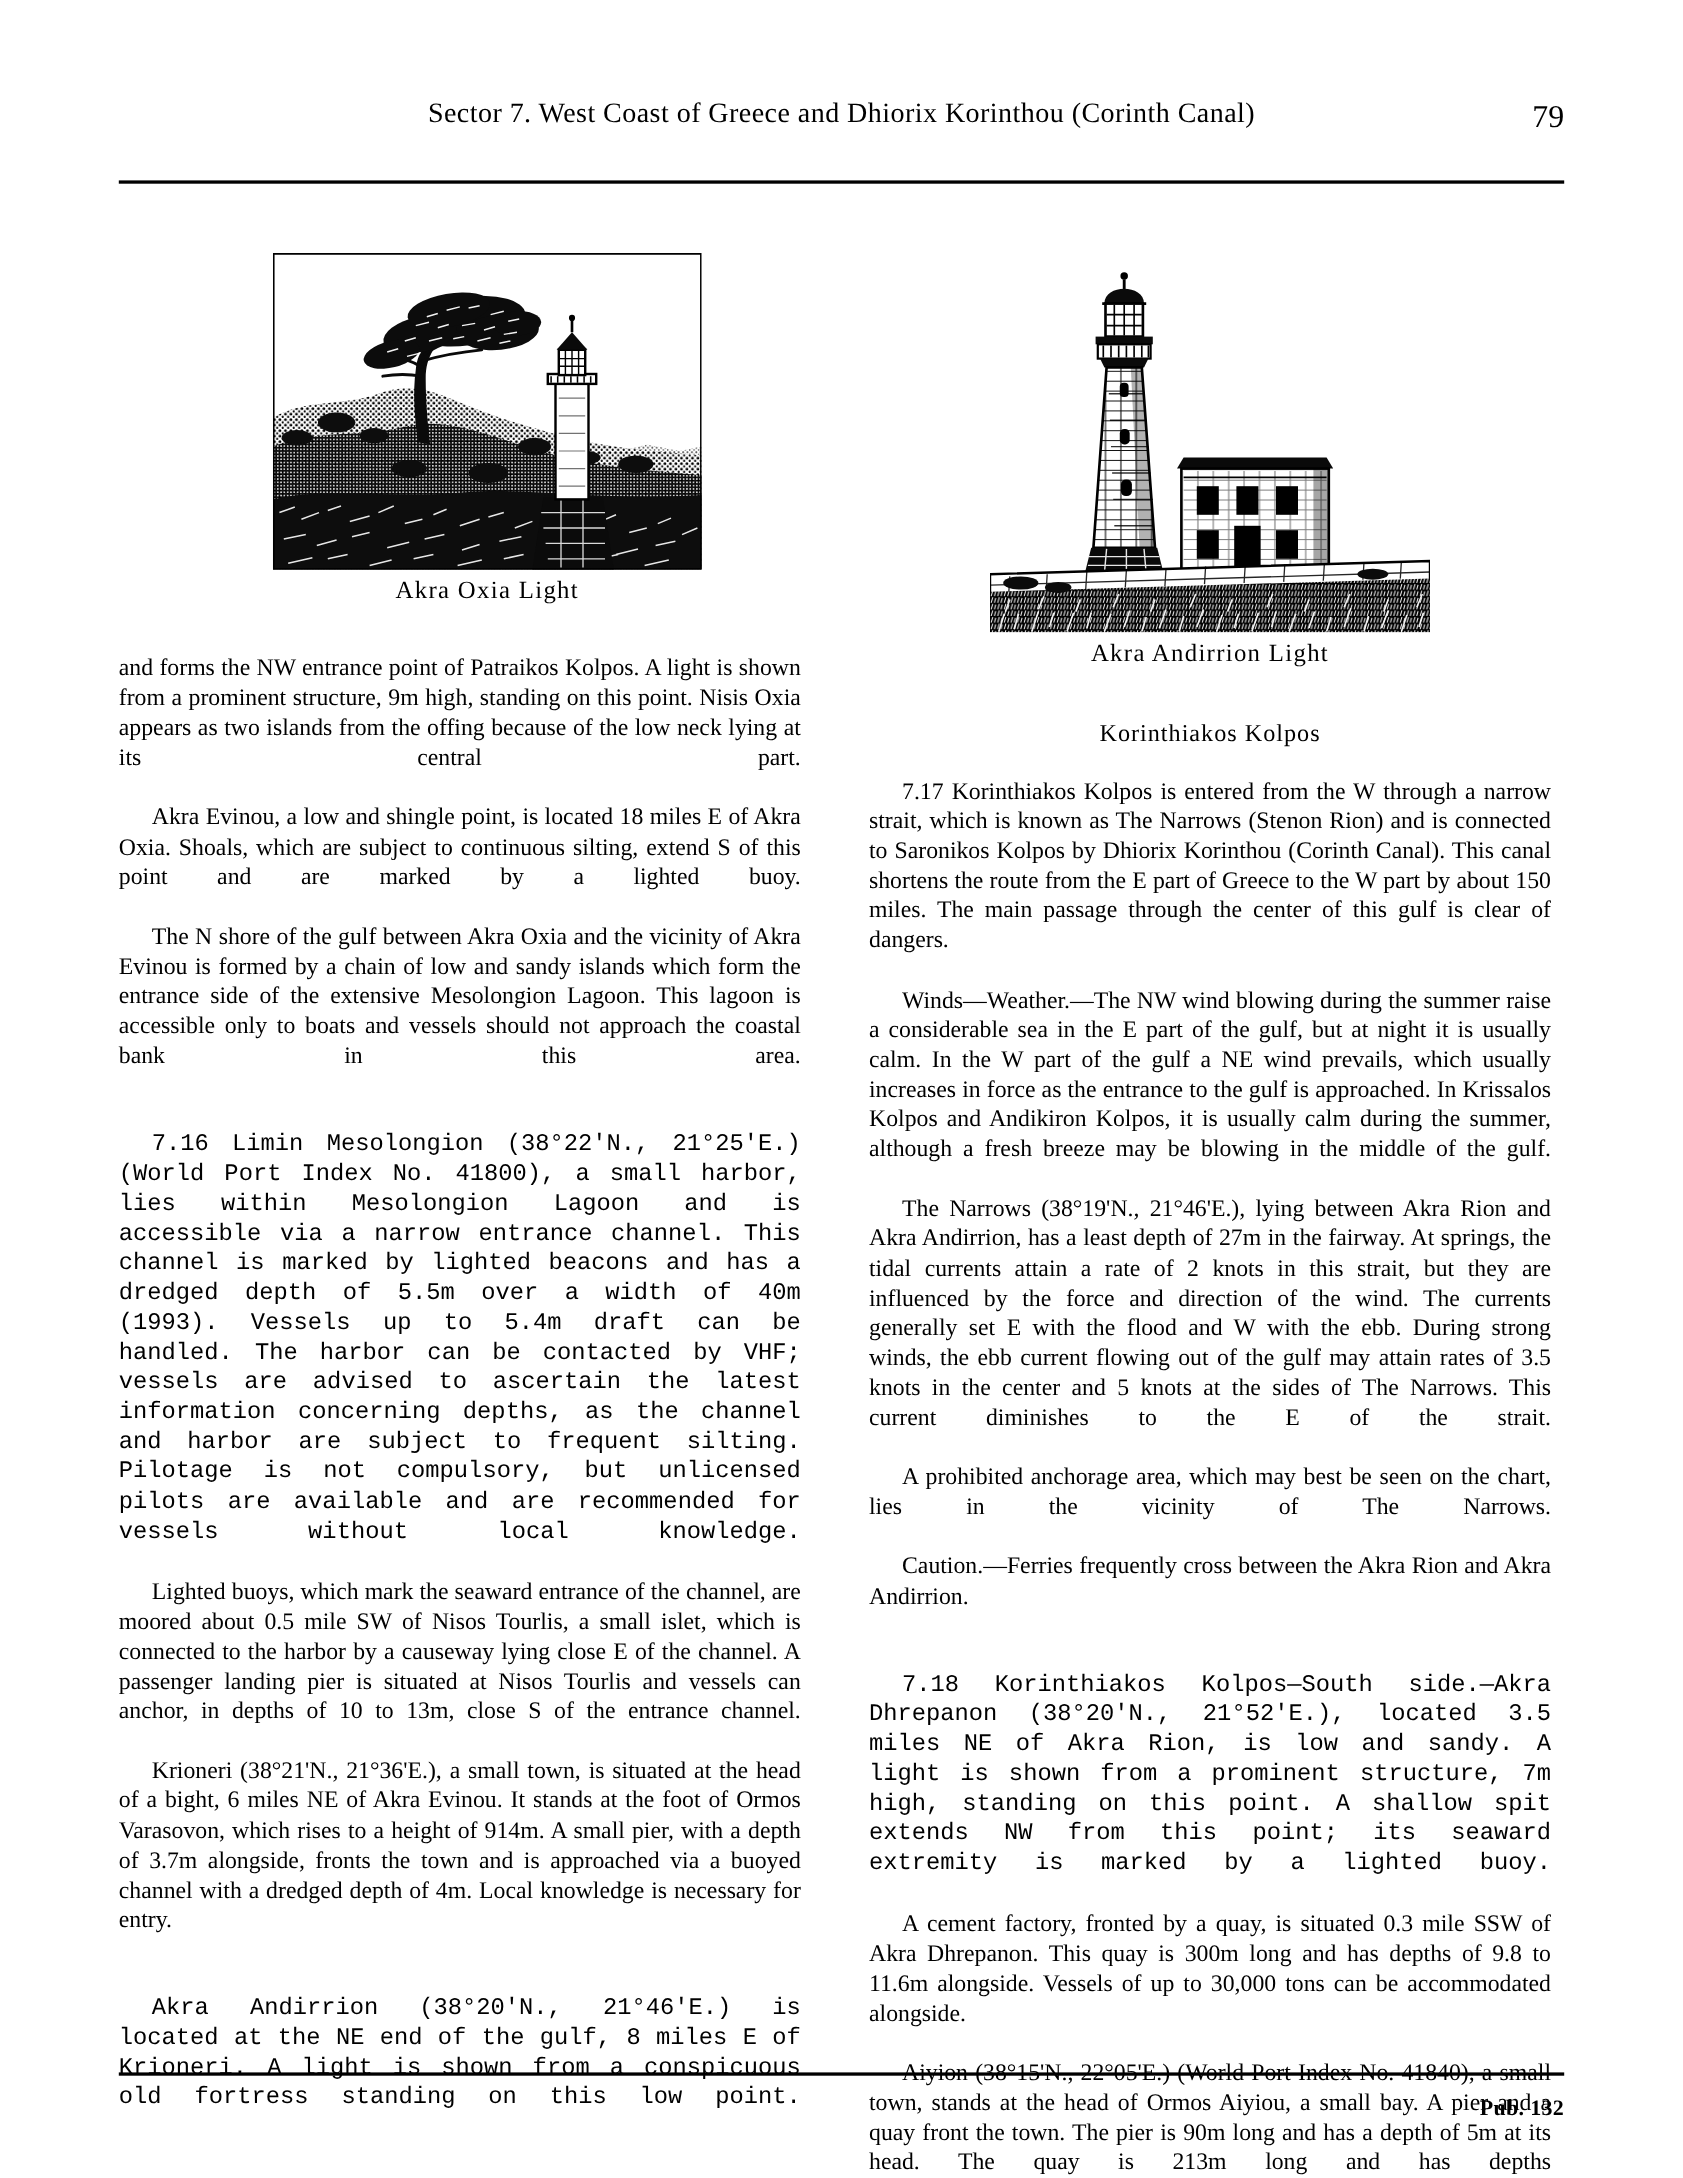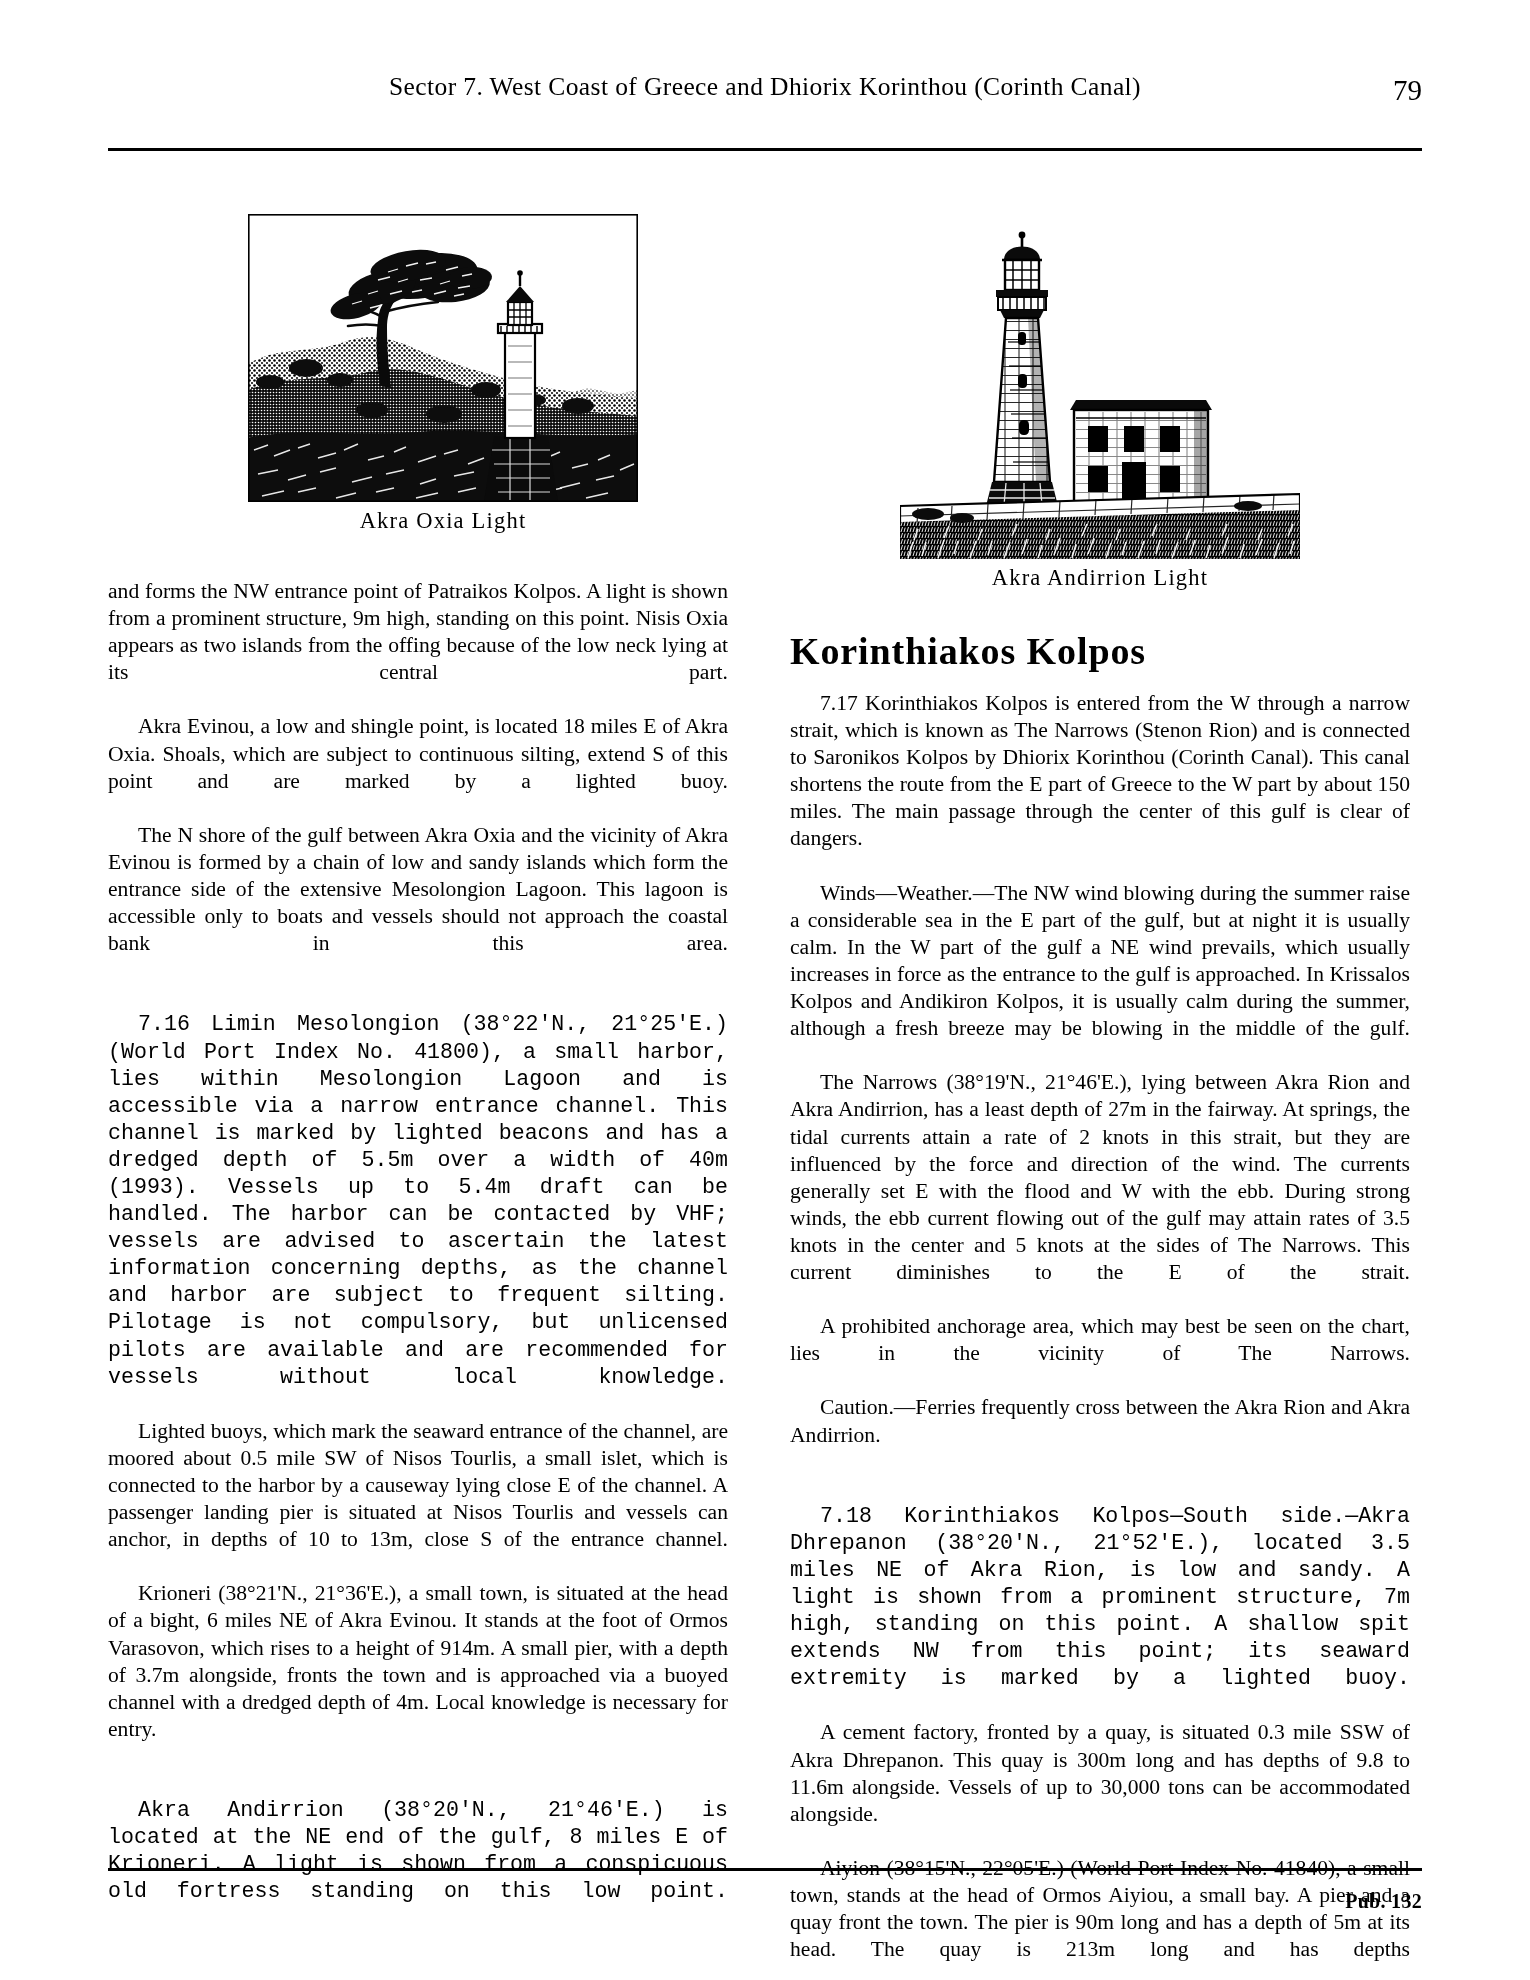--- a/index.html
+++ b/index.html
@@ -11,21 +11,21 @@
     width: 1530px;
     height: 1980px;
     font-family: "Liberation Serif", "DejaVu Serif", serif;
     color: #000000;
     position: relative;
     overflow: hidden;
   }
 
   .page {
     position: absolute;
-    left: 0; top: 0;
+    left: 0; top: 16px;
     width: 1530px;
     height: 1957px;
     box-sizing: border-box;
     padding: 16px;
   }
 
   
   .runhead {
     position: absolute;
     left: 108px;
@@ -96,25 +96,25 @@
 
   
   .p::after {
     content: "";
     display: inline-block;
     width: 100%;
   }
 
   .sechead {
     margin: 0;
-    font-size: 38px;
+    font-size: 22px;
     line-height: 38px;
-    font-weight: bold;
+    font-weight: normal;
     letter-spacing: 0.9px;
-    text-align: left;
+    text-align: center;
   }
 
   
   .fig {
     position: absolute;
   }
   .fig-caption {
     text-align: center;
     font-size: 22.5px;
     letter-spacing: 1.2px;

